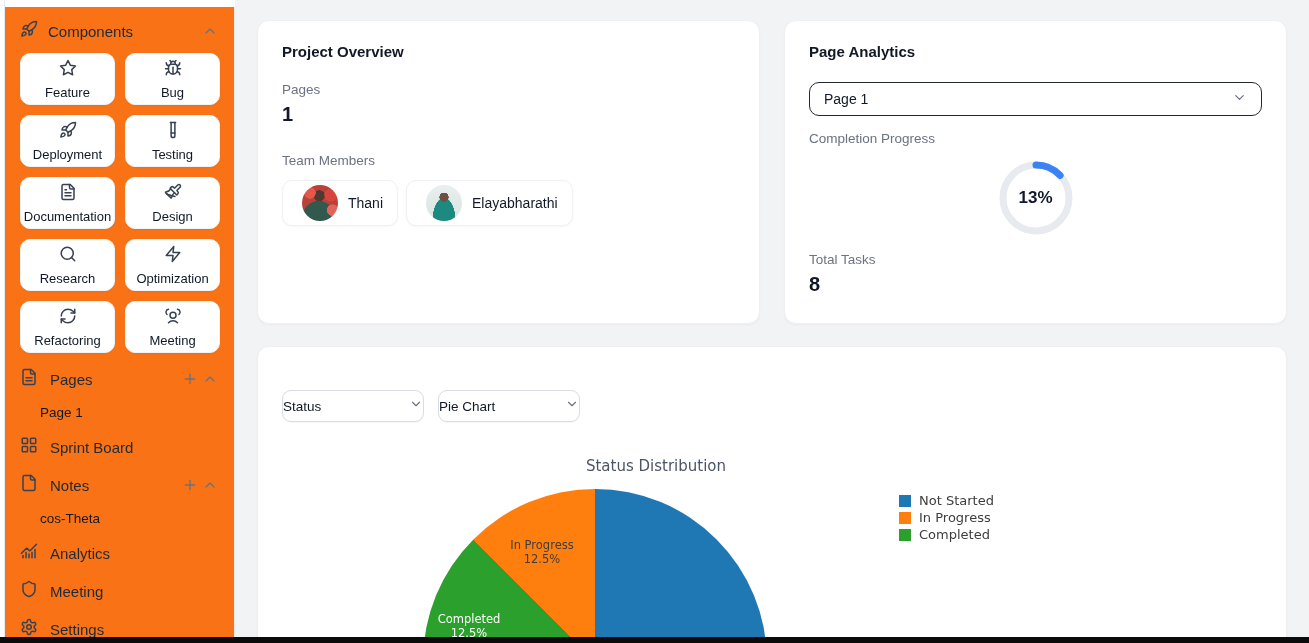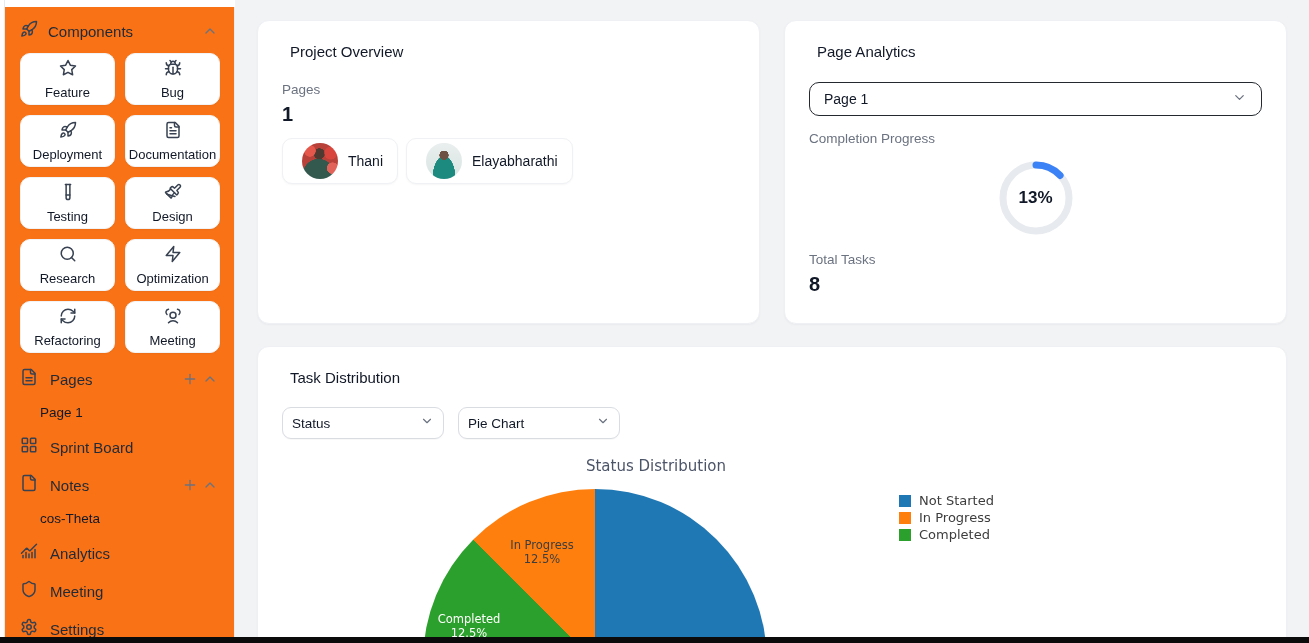--- a/index.html
+++ b/index.html
@@ -25,21 +25,21 @@
   .side-row .lbl { font-size:15px; color:#1f2937; margin-left:12px; flex:1; }
   .side-sub { font-size:13.5px; color:#111827; margin:-2px 4px 14px 24px; height:18px; display:flex; align-items:center; cursor:pointer; }
   .ghost-btn { background:none; border:none; cursor:pointer; display:flex; align-items:center; padding:2px; }
   .icon-dark { color:#374151; } .icon-gray { color:#6b7280; }
 
   
   .main { position:absolute; left:235px; top:0; right:0; height:643px; background:#f1f3f5; }
   .card { background:#fff; border:1px solid #eef0f3; border-radius:12px; box-shadow:0 1px 2px rgba(16,24,40,.04); }
   .row1 { position:absolute; top:20px; left:22px; right:22px; height:304px; display:grid; grid-template-columns:1fr 1fr; gap:24px; }
   .card-pad { padding:22px 24px; }
-  .card-title { font-size:15px; font-weight:400; color:#111827;margin-left:8px; }
+  .card-title { font-size:15px; font-weight:700; color:#111827; }
   .muted { font-size:13.5px; color:#6b7280; }
   .big-num { font-size:20px; font-weight:700; color:#111827; }
 
   
   .chips { display:flex; gap:8px; margin-top:12px; }
   .chip { display:flex; align-items:center; gap:10px; background:#fff; border:1px solid #f0f1f4;
     border-radius:10px; padding:4px 14px 4px 19px; box-shadow:0 1px 2px rgba(16,24,40,.04); }
   .avatar { width:36px; height:36px; border-radius:50%; flex:none; }
   .avatar.thani { background:
     radial-gradient(circle at 22% 22%, #e4574a 0 14%, transparent 15%),
@@ -58,22 +58,22 @@
   .select-dark { margin-top:22px; height:34px; border:1.5px solid #24292f; border-radius:10px;
     display:flex; align-items:center; padding:0 14px; cursor:pointer; background:#fff; }
   .select-dark .val { font-size:14px; color:#111827; flex:1; }
   .prog-wrap { width:84px; height:84px; margin:10px auto 0; position:relative; }
   .prog-wrap .pct { position:absolute; inset:0; display:flex; align-items:center; justify-content:center;
     font-size:17px; font-weight:700; color:#111827; }
 
   
   .card3 { position:absolute; top:346px; left:22px; right:22px; height:360px; overflow:hidden; }
   .controls { display:flex; gap:14px; margin-top:21px; }
-  .select-lite { width:162px; height:32px; border:1px solid #d9dce1; border-radius:9px; background:#fff;
-    display:flex; align-items:center; padding:0 9px; cursor:pointer; box-shadow:0 1px 1px rgba(16,24,40,.03); }
+  .select-lite { width:142px; height:32px; border:1px solid #d9dce1; border-radius:9px; background:#fff;
+    display:flex; align-items:center; padding:0 0; cursor:pointer; box-shadow:0 1px 1px rgba(16,24,40,.03); }
   .select-lite .val { font-size:13.5px; color:#111827; flex:1; }
 
   .chart { position:absolute; left:0; top:0; right:0; bottom:0; pointer-events:none;
     font-family:"DejaVu Sans", sans-serif; }
   .chart-title { position:absolute; top:110px; left:16px; width:764px; text-align:center;
     font-size:15px; color:#4c5468; }
   .pie { position:absolute; left:165px; top:142px; width:344px; height:344px; border-radius:50%; }
   .pie-label { position:absolute; text-align:center; font-size:11.5px; line-height:14px; }
   .pie-label.inprog { left:224px; top:191px; width:120px; color:#3d3d3d; }
   .pie-label.compl  { left:151px; top:265px; width:120px; color:#ffffff; }
@@ -133,35 +133,35 @@
       <span class="icon-dark"><svg width="18" height="18" viewBox="0 0 24 24" fill="none" stroke="currentColor" stroke-width="2" stroke-linecap="round" stroke-linejoin="round">
             <path d="M4.5 16.5c-1.5 1.26-2 5-2 5s3.74-.5 5-2c.71-.84.7-2.13-.09-2.91a2.18 2.18 0 0 0-2.91-.09z"></path>
             <path d="m12 15-3-3a22 22 0 0 1 2-3.95A12.88 12.88 0 0 1 22 2c0 2.72-.78 7.5-6 11a22.35 22.35 0 0 1-4 2z"></path>
             <path d="M9 12H4s.55-3.03 2-4c1.62-1.08 5 0 5 0"></path>
             <path d="M12 15v5s3.03-.55 4-2c1.08-1.62 0-5 0-5"></path>
           </svg></span>
       <span class="clbl">Deployment</span>
     </div>
     <div class="comp-card">
       <span class="icon-dark"><svg width="18" height="18" viewBox="0 0 24 24" fill="none" stroke="currentColor" stroke-width="2" stroke-linecap="round" stroke-linejoin="round">
+            <path d="M14.5 2v17.5c0 1.4-1.1 2.5-2.5 2.5s-2.5-1.1-2.5-2.5V2"></path>
+            <path d="M8.5 2h7"></path>
+            <path d="M14.5 16h-5"></path>
+          </svg></span>
+      <span class="clbl">Testing</span>
+    </div>
+    <div class="comp-card">
+      <span class="icon-dark"><svg width="18" height="18" viewBox="0 0 24 24" fill="none" stroke="currentColor" stroke-width="2" stroke-linecap="round" stroke-linejoin="round">
             <path d="M15 2H6a2 2 0 0 0-2 2v16a2 2 0 0 0 2 2h12a2 2 0 0 0 2-2V7z"></path>
             <path d="M14 2v4a2 2 0 0 0 2 2h4"></path>
             <path d="M16 13H8"></path>
             <path d="M16 17H8"></path>
             <path d="M10 9H8"></path>
           </svg></span>
       <span class="clbl">Documentation</span>
-    </div>
-    <div class="comp-card">
-      <span class="icon-dark"><svg width="18" height="18" viewBox="0 0 24 24" fill="none" stroke="currentColor" stroke-width="2" stroke-linecap="round" stroke-linejoin="round">
-            <path d="M14.5 2v17.5c0 1.4-1.1 2.5-2.5 2.5s-2.5-1.1-2.5-2.5V2"></path>
-            <path d="M8.5 2h7"></path>
-            <path d="M14.5 16h-5"></path>
-          </svg></span>
-      <span class="clbl">Testing</span>
     </div>
     <div class="comp-card">
       <span class="icon-dark"><svg width="18" height="18" viewBox="0 0 24 24" fill="none" stroke="currentColor" stroke-width="2" stroke-linecap="round" stroke-linejoin="round">
             <path d="m14.622 17.897-10.68-2.913"></path>
             <path d="M18.376 2.622a1 1 0 1 1 3.002 3.002L17.36 9.643a.5.5 0 0 0 0 .707l.944.944a2.41 2.41 0 0 1 0 3.408l-.944.944a.5.5 0 0 1-.707 0L8.354 7.348a.5.5 0 0 1 0-.707l.944-.944a2.41 2.41 0 0 1 3.408 0l.944.944a.5.5 0 0 0 .707 0z"></path>
             <path d="M9 8c-1.804 2.71-3.97 3.46-6.583 3.948a.507.507 0 0 0-.254.852l7.037 7.037a.507.507 0 0 0 .852-.254C10.54 16.97 11.29 14.804 14 13"></path>
           </svg></span>
       <span class="clbl">Design</span>
     </div>
     <div class="comp-card">
@@ -277,20 +277,21 @@
   </div>
 </nav>
 
 <main class="main">
   <div class="row1">
 
     <section class="card card-pad">
       <h2 class="card-title">Project Overview</h2>
       <div class="muted" style="margin-top:22px">Pages</div>
       <div class="big-num" style="margin-top:6px">1</div>
+      <div class="muted" style="margin-top:27px">Team Members</div>
       <div class="chips">
         <div class="chip">
           <span class="avatar thani"></span>
           <span class="name">Thani</span>
         </div>
         <div class="chip">
           <span class="avatar elaya"></span>
           <span class="name">Elayabharathi</span>
         </div>
       </div>
@@ -311,21 +312,20 @@
           <circle cx="42" cy="42" r="33" fill="none" id="ring-arc" stroke-width="7" stroke-linecap="round" transform="rotate(-90 42 42)" stroke="#3b82f6" stroke-dasharray="26.954864967800425 207.34511513692635"></circle>
         </svg>
         <div class="pct">13%</div>
       </div>
       <div class="muted" style="margin-top:12px">Total Tasks</div>
       <div class="big-num" style="margin-top:6px">8</div>
     </section>
   </div>
 
   <section class="card card3 card-pad">
-    <h2 class="card-title">Task Distribution</h2>
     <div class="controls">
       <div class="select-lite">
         <span class="val">Status</span>
         <span class="icon-gray"><svg width="14" height="14" viewBox="0 0 24 24" fill="none" stroke="currentColor" stroke-width="2" stroke-linecap="round" stroke-linejoin="round">
               <path d="m6 9 6 6 6-6"></path>
             </svg></span>
       </div>
       <div class="select-lite">
         <span class="val">Pie Chart</span>
         <span class="icon-gray"><svg width="14" height="14" viewBox="0 0 24 24" fill="none" stroke="currentColor" stroke-width="2" stroke-linecap="round" stroke-linejoin="round">

